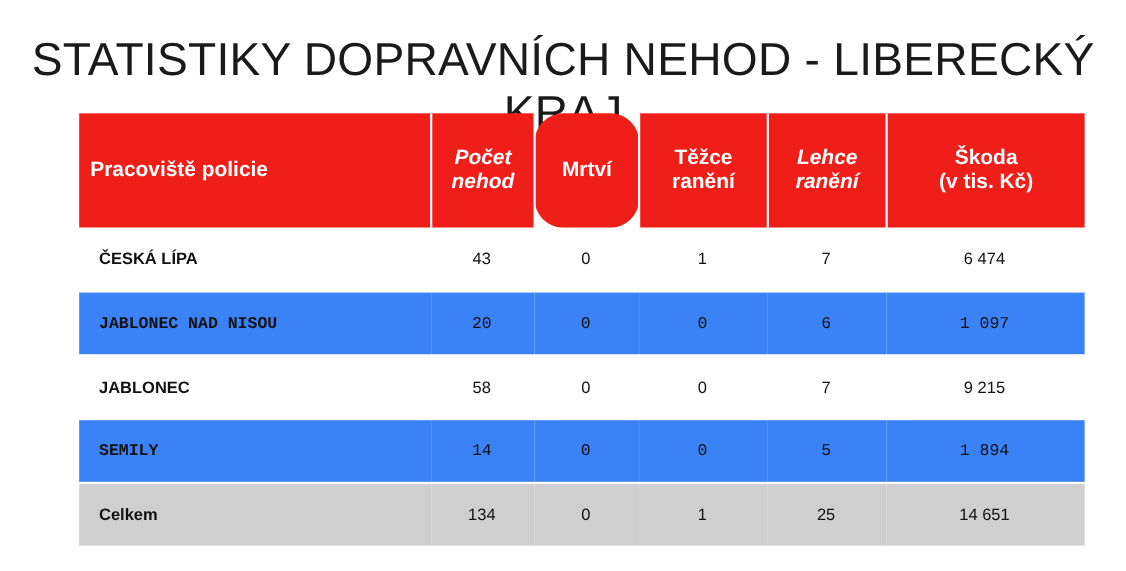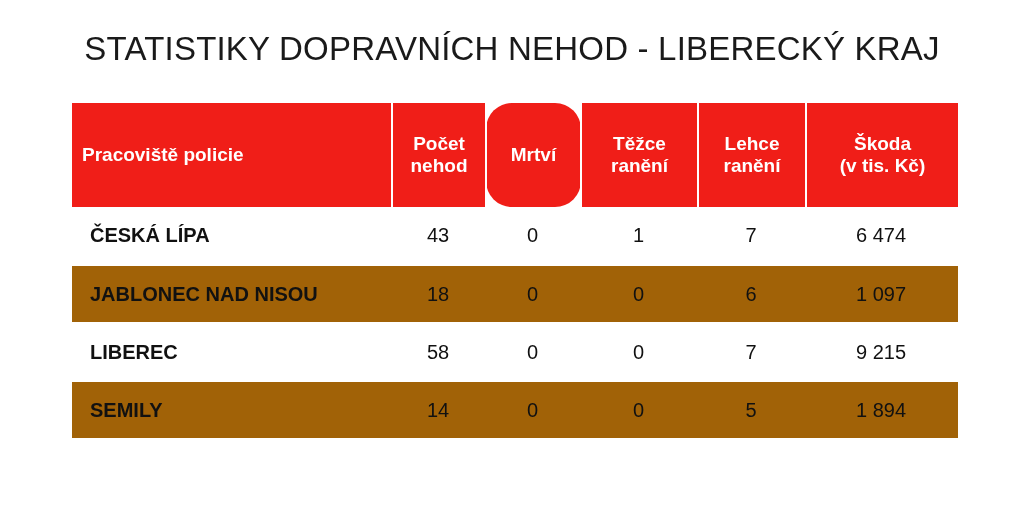--- a/index.html
+++ b/index.html
@@ -14,21 +14,21 @@
     -webkit-font-smoothing: antialiased;
   }
   .page {
     position: relative;
     width: 1024px;
     height: 519px;
     box-sizing: border-box;
   }
   .title {
     text-align: center;
-    font-size: 33px;
+    font-size: 42px;
     font-weight: 400;
     color: #1a1a1a;
     letter-spacing: 0.2px;
     padding-top: 30px;
     margin: 0;
   }
   .table-wrap {
     position: absolute;
     left: 72px;
     top: 103px;
@@ -55,46 +55,46 @@
     border-right: none;
   }
   th.col-name {
     text-align: left;
     padding-left: 18px;
     width: 320px;
   }
   th.col-num {
     text-align: center;
   }
-  .w-pocet   { width: 94px; }
+  .w-pocet   { width: 94px; font-style: italic; }
   .w-mrtvi   { width: 95px; border-radius: 26px;  }
   .w-tezce   { width: 117px; }
-  .w-lehce   { width: 108px; }
-  .w-skoda   { width: 152px; }
+  .w-lehce   { width: 108px; font-style: italic; }
+  .w-skoda   { width: 180px; }
 
   table.stats tbody td {
     height: 58px;
-    font-size: 20px;
+    font-size: 15px;
     color: #111111;
     vertical-align: middle;
     border-bottom: 2px solid #ffffff;
     padding: 0 14px;
     box-sizing: border-box;
   }
   table.stats tbody tr td.name {
     text-align: left;
     font-weight: bold;
     padding-left: 18px;
   }
   table.stats tbody tr td.num {
     text-align: center;
     padding-right: 16px;
   }
   tr.row-odd td  { background: #ffffff; }
-  tr.row-even td { background: #a16207; }
+  tr.row-even td { background: #3b82f6; font-family: Liberation Mono, monospace; }
   tr.row-total td {
     background: #cfcfcf;
     border-bottom: none;
   }
   tr.row-total td.name { font-weight: bold; }
 </style>
 </head>
 <body>
 
 <div class="page">
@@ -129,39 +129,47 @@
         <tr class="row-odd">
           <td class="name">ČESKÁ LÍPA</td>
           <td class="num">43</td>
           <td class="num">0</td>
           <td class="num">1</td>
           <td class="num">7</td>
           <td class="num">6 474</td>
         </tr>
         <tr class="row-even">
           <td class="name">JABLONEC NAD NISOU</td>
-          <td class="num">18</td>
+          <td class="num">20</td>
           <td class="num">0</td>
           <td class="num">0</td>
           <td class="num">6</td>
           <td class="num">1 097</td>
         </tr>
         <tr class="row-odd">
-          <td class="name">LIBEREC</td>
+          <td class="name">JABLONEC</td>
           <td class="num">58</td>
           <td class="num">0</td>
           <td class="num">0</td>
           <td class="num">7</td>
           <td class="num">9 215</td>
         </tr>
         <tr class="row-even">
           <td class="name">SEMILY</td>
           <td class="num">14</td>
           <td class="num">0</td>
           <td class="num">0</td>
           <td class="num">5</td>
           <td class="num">1 894</td>
         </tr>
+        <tr class="row-total">
+          <td class="name">Celkem</td>
+          <td class="num">134</td>
+          <td class="num">0</td>
+          <td class="num">1</td>
+          <td class="num">25</td>
+          <td class="num">14 651</td>
+        </tr>
       </tbody>
     </table>
   </div>
 
 </div>
 
 </body></html>

